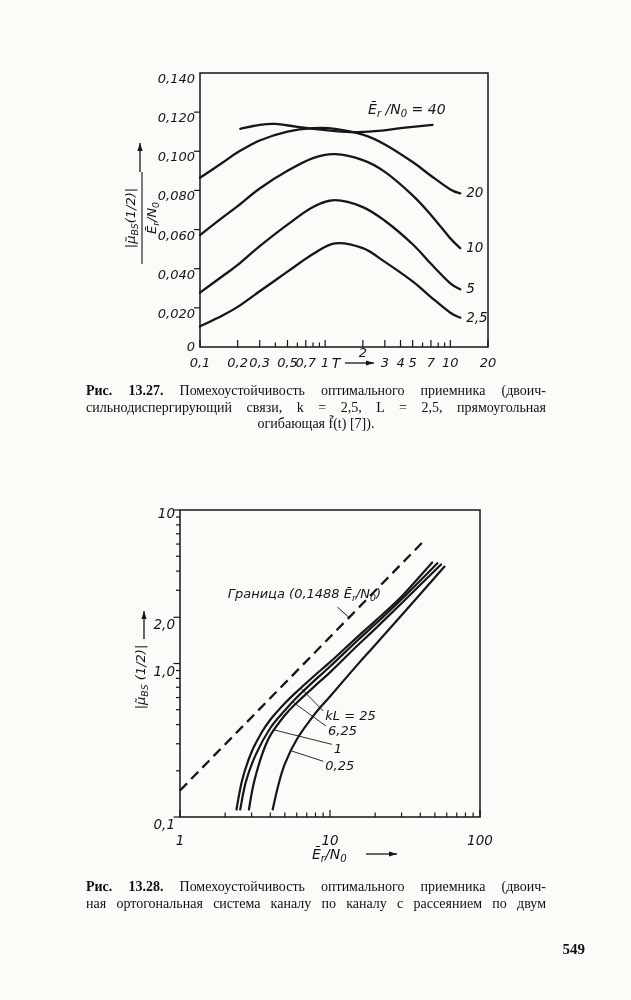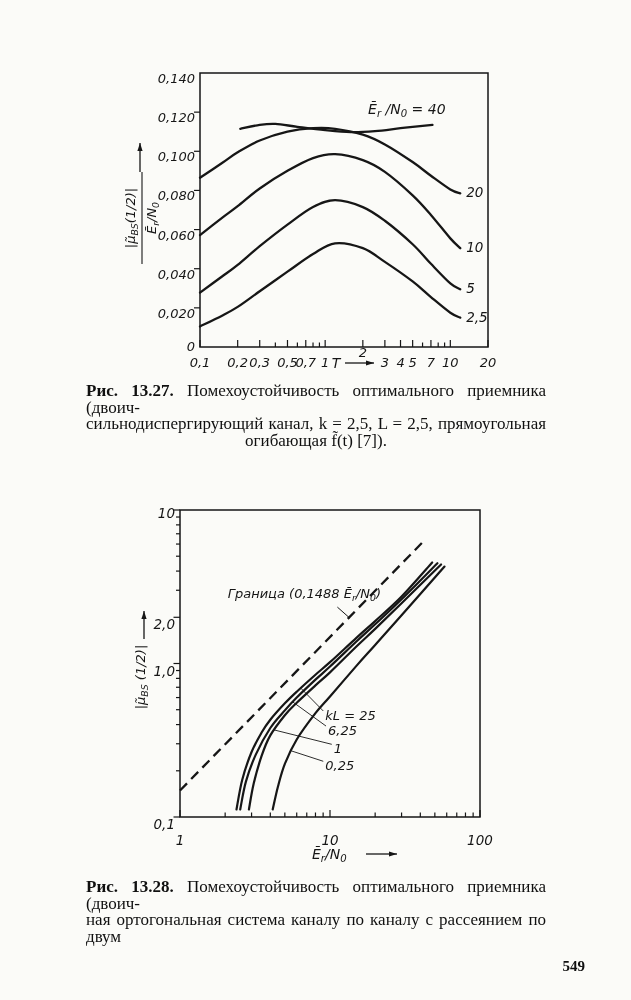--- a/index.html
+++ b/index.html
@@ -1,25 +1,25 @@
 <!DOCTYPE html>
 <html><head>
 <meta charset="utf-8">
 <style>
   html,body{margin:0;padding:0;}
   body{width:631px;height:1000px;position:relative;background:#fbfbf8;
        font-family:"Liberation Serif", serif;color:#141414;overflow:hidden;}
   svg{position:absolute;top:0;left:0;}
   .chart-text{font-family:"DejaVu Sans", sans-serif;font-style:italic;fill:#161616;}
-  .caption{position:absolute;left:86px;width:460px;font-size:17px;line-height:16.5px;color:#101010;}
+  .caption{position:absolute;left:86px;width:460px;font-size:14px;line-height:16.5px;color:#101010;}
   .cap-line{display:block;}
   .cap-just{text-align:justify;text-align-last:justify;}
   .cap-center{text-align:left;text-align-last:center;}
   .page-num{position:absolute;top:941px;left:545px;width:40px;text-align:right;
-            font-weight:bold;font-size:15px;color:#101010;margin-top:17px;}
+            font-weight:bold;font-size:15px;color:#101010;}
 </style>
 </head>
 <body>
 
 <svg id="charts" width="631" height="1000" viewBox="0 0 631 1000">
   <g id="fig1">
       <rect x="200" y="73" width="288" height="274" fill="none" stroke="#161616" stroke-width="1.5"></rect>
       <line x1="200" y1="347" x2="200" y2="340" stroke="#161616" stroke-width="1.2"></line>
       <line x1="237.6773179465701" y1="347" x2="237.6773179465701" y2="340" stroke="#161616" stroke-width="1.2"></line>
       <line x1="259.7171360730618" y1="347" x2="259.7171360730618" y2="340" stroke="#161616" stroke-width="1.2"></line>
@@ -156,21 +156,21 @@
       <text x="333.7958797897155" y="753.3204559029891" class="chart-text" font-size="13" text-anchor="start"><tspan>1</tspan></text>
       <line x1="331.7958797897155" y1="744.3204559029891" x2="273.4873935596851" y2="729.7810353557163" stroke="#161616" stroke-width="0.9"></line>
       <path d="M272.7072145068139 809.4450335201271C273.5863249333952 805.621884125522,275.9588293757034 794.1078396688795,277.98187706630154 786.5061371524961C280.0049247568997 778.9044346361127,281.7220322351953 771.6759282259272,284.8455006504028 763.834818421827C287.96896906561034 755.9937086177267,291.61968799114845 747.9106929111017,296.7226875575466 739.4594783278944C301.8256871239447 731.0082637446872,309.9172793083826 720.2954655895909,315.4634980487915 713.127530922583C321.0097167892004 705.9595962555751,323.17496819840653 704.3272825793231,330 696.4518703258473C336.82503180159347 688.5764580723715,348.8879389667527 674.4517188627187,356.4136888583522 665.8750574017279C363.9394387499517 657.298395940737,367.6287494579977 653.4175141813009,375.1544993495972 644.9919015599021C382.6802492411967 636.5662889385032,390.0082382604754 628.3911350239056,401.56818820794933 615.3213816733349C413.12813815542324 602.2516283227643,437.3565305633587 574.6980481592875,444.5141990344406 566.573381456478" fill="none" stroke="#161616" stroke-width="2.2" stroke-linecap="round"></path>
       <text x="325.2724422830903" y="770.2814857908992" class="chart-text" font-size="13" text-anchor="start"><tspan>0,25</tspan></text>
       <line x1="323.2724422830903" y1="761.2814857908992" x2="291.0544034241366" y2="750.7856622015954" stroke="#161616" stroke-width="0.9"></line>
     </g>
 </svg>
 
 <div class="caption" style="top:383px">
   <span class="cap-line cap-just"><b>Рис. 13.27.</b> <span>Помехоустойчивость оптимального приемника (двоич-</span></span>
-  <span class="cap-line cap-just">сильнодиспергирующий канал, k = 2,5, L = 2,5, прямоугольная</span>
+  <span class="cap-line cap-just">сильнодиспергирующий связи, k = 2,5, L = 2,5, прямоугольная</span>
   <span class="cap-line cap-center">огибающая f̃(t) [7]).</span>
 </div>
 
 <div class="caption" style="top:879px">
   <span class="cap-line cap-just"><b>Рис. 13.28.</b> <span>Помехоустойчивость оптимального приемника (двоич-</span></span>
   <span class="cap-line cap-just">ная ортогональная система каналу по каналу с рассеянием по двум</span>
 </div>
 
 <div class="page-num">549</div>
 

